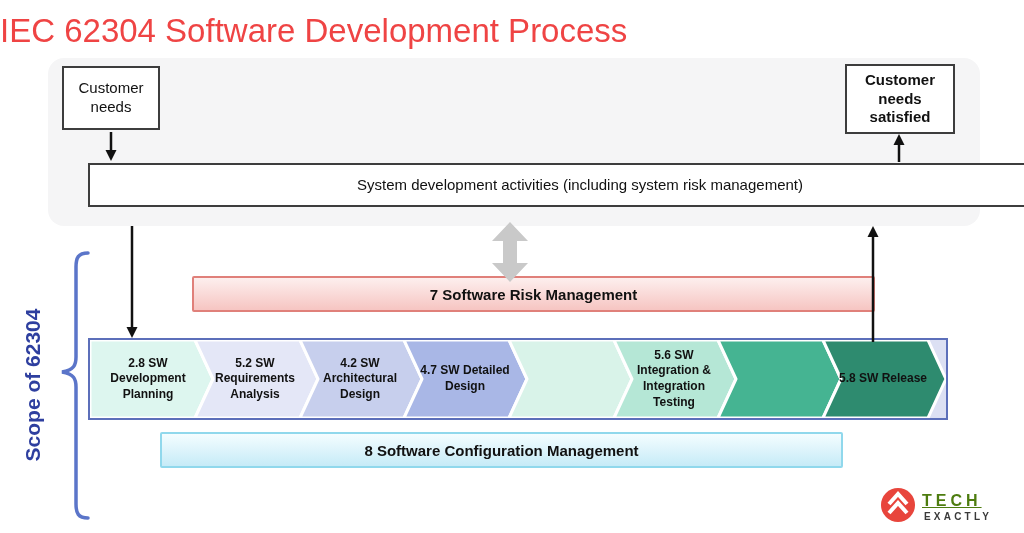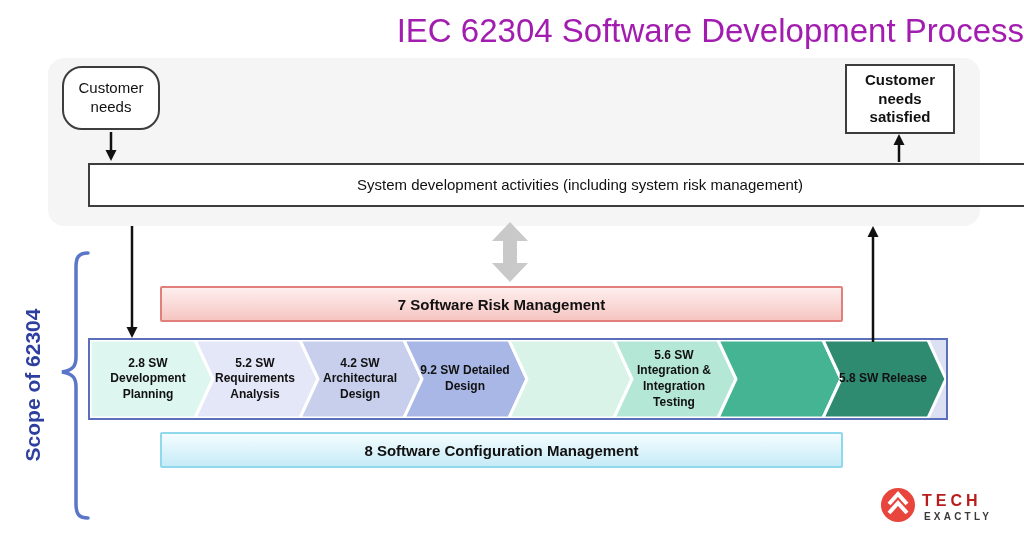--- a/index.html
+++ b/index.html
@@ -3,45 +3,46 @@
 <meta charset="utf-8">
 <style>
   * { margin:0; padding:0; box-sizing:border-box; }
   html,body { background:#ffffff; }
   #canvas {
     position:relative; width:1024px; height:533px; background:#ffffff;
     font-family:"Liberation Sans", sans-serif; overflow:hidden;
   }
   .page-title {
     position:absolute; top:12px; left:0; width:100%;
-    text-align:right; font-size:33px; font-weight:400; color:#a21caf;
+    text-align:left; font-size:33px; font-weight:400; color:#ef4444;
     letter-spacing:0px;
   }
   .top-panel {
     position:absolute; left:48px; top:58px; width:932px; height:168px;
     background:#f5f5f6; border-radius:16px;
   }
   .wbox {
     position:absolute; background:#ffffff; border:2px solid #3d3d3d;
     display:flex; align-items:center; justify-content:center;
     text-align:center; font-size:15px; color:#111; line-height:1.25;
     padding:2px 4px;
   }
-  .cn-box  { left:62px;  top:66px; width:98px;  height:64px;border-radius:20px; }
+  .cn-box  { left:62px;  top:66px; width:98px;  height:64px; }
   .cns-box { left:845px; top:64px; width:110px; height:70px;font-weight:bold; }
   .sys-box { left:88px;  top:163px; width:984px; height:44px; }
   .hbar {
     position:absolute; left:160px; width:683px; height:36px;
     display:flex; align-items:center; justify-content:center;
     font-size:15px; font-weight:bold; color:#111; border-radius:2px;
   }
   .risk-bar {
-    top:286px;
+    top:276px;
     background:linear-gradient(180deg,#fdefee 0%, #f6c5c2 100%);
     border:2px solid #e0807a;
+    margin-left:32px;
   }
   .config-bar {
     top:432px;
     background:linear-gradient(180deg,#f4fdff 0%, #c6ebf7 100%);
     border:2px solid #90d8ec;
   }
   .problem-bar {
     top:483px;
     background:linear-gradient(180deg,#e6e2f8 0%, #d6cff2 100%);
     border:2px solid #3f3f3f;
@@ -65,21 +66,21 @@
   }
   .overlay-svg {
     position:absolute; left:0; top:0; width:1024px; height:533px;
     pointer-events:none; z-index:10;
   }
   .logo {
     position:absolute; left:876px; top:484px; width:140px; height:44px;
   }
   .logo-text {
     position:absolute; left:46px; top:8px; font-size:16px; font-weight:bold;
-    letter-spacing:4px; color:#b91c1c;
+    letter-spacing:4px; color:#4d7c0f;text-decoration:underline;
   }
   .logo-subtext {
     position:absolute; left:48px; top:27px; font-size:10px; font-weight:bold;
     letter-spacing:3.2px; color:#3a3a3a;
   }
 </style>
 </head>
 <body>
 
 <div id="canvas">
@@ -115,21 +116,21 @@
     <polygon points="314,0 419,0 437,39 419,78 314,78 332,39" stroke="#ffffff" stroke-width="3" stroke-linejoin="round" fill="#a9b7e6"></polygon>
     <polygon points="419,0 524,0 542,39 524,78 419,78 437,39" stroke="#ffffff" stroke-width="3" stroke-linejoin="round" fill="#d9f3e9"></polygon>
     <polygon points="524,0 628,0 646,39 628,78 524,78 542,39" stroke="#ffffff" stroke-width="3" stroke-linejoin="round" fill="#b5e7d6"></polygon>
     <polygon points="628,0 733,0 751,39 733,78 628,78 646,39" stroke="#ffffff" stroke-width="3" stroke-linejoin="round" fill="#45b492"></polygon>
     <polygon points="733,0 838,0 856,39 838,78 733,78 751,39" stroke="#ffffff" stroke-width="3" stroke-linejoin="round" fill="#2e8b6f"></polygon>
   </svg>
 
   <div class="chevron-label" style="left:96px">2.8 SW Development Planning</div>
   <div class="chevron-label" style="left:203px">5.2 SW Requirements Analysis</div>
   <div class="chevron-label" style="left:308px">4.2 SW Architectural Design</div>
-  <div class="chevron-label" style="left:413px">9.2 SW Detailed Design</div>
+  <div class="chevron-label" style="left:413px">4.7 SW Detailed Design</div>
   <div class="chevron-label" style="left:622px">5.6 SW Integration &amp; Integration Testing</div>
   <div class="chevron-label" style="left:831px">5.8 SW Release</div>
 
   <div class="hbar config-bar">
     <span>8 Software Configuration Management</span>
   </div>
 
 
   <svg class="overlay-svg" viewBox="0 0 1024 533">
 

